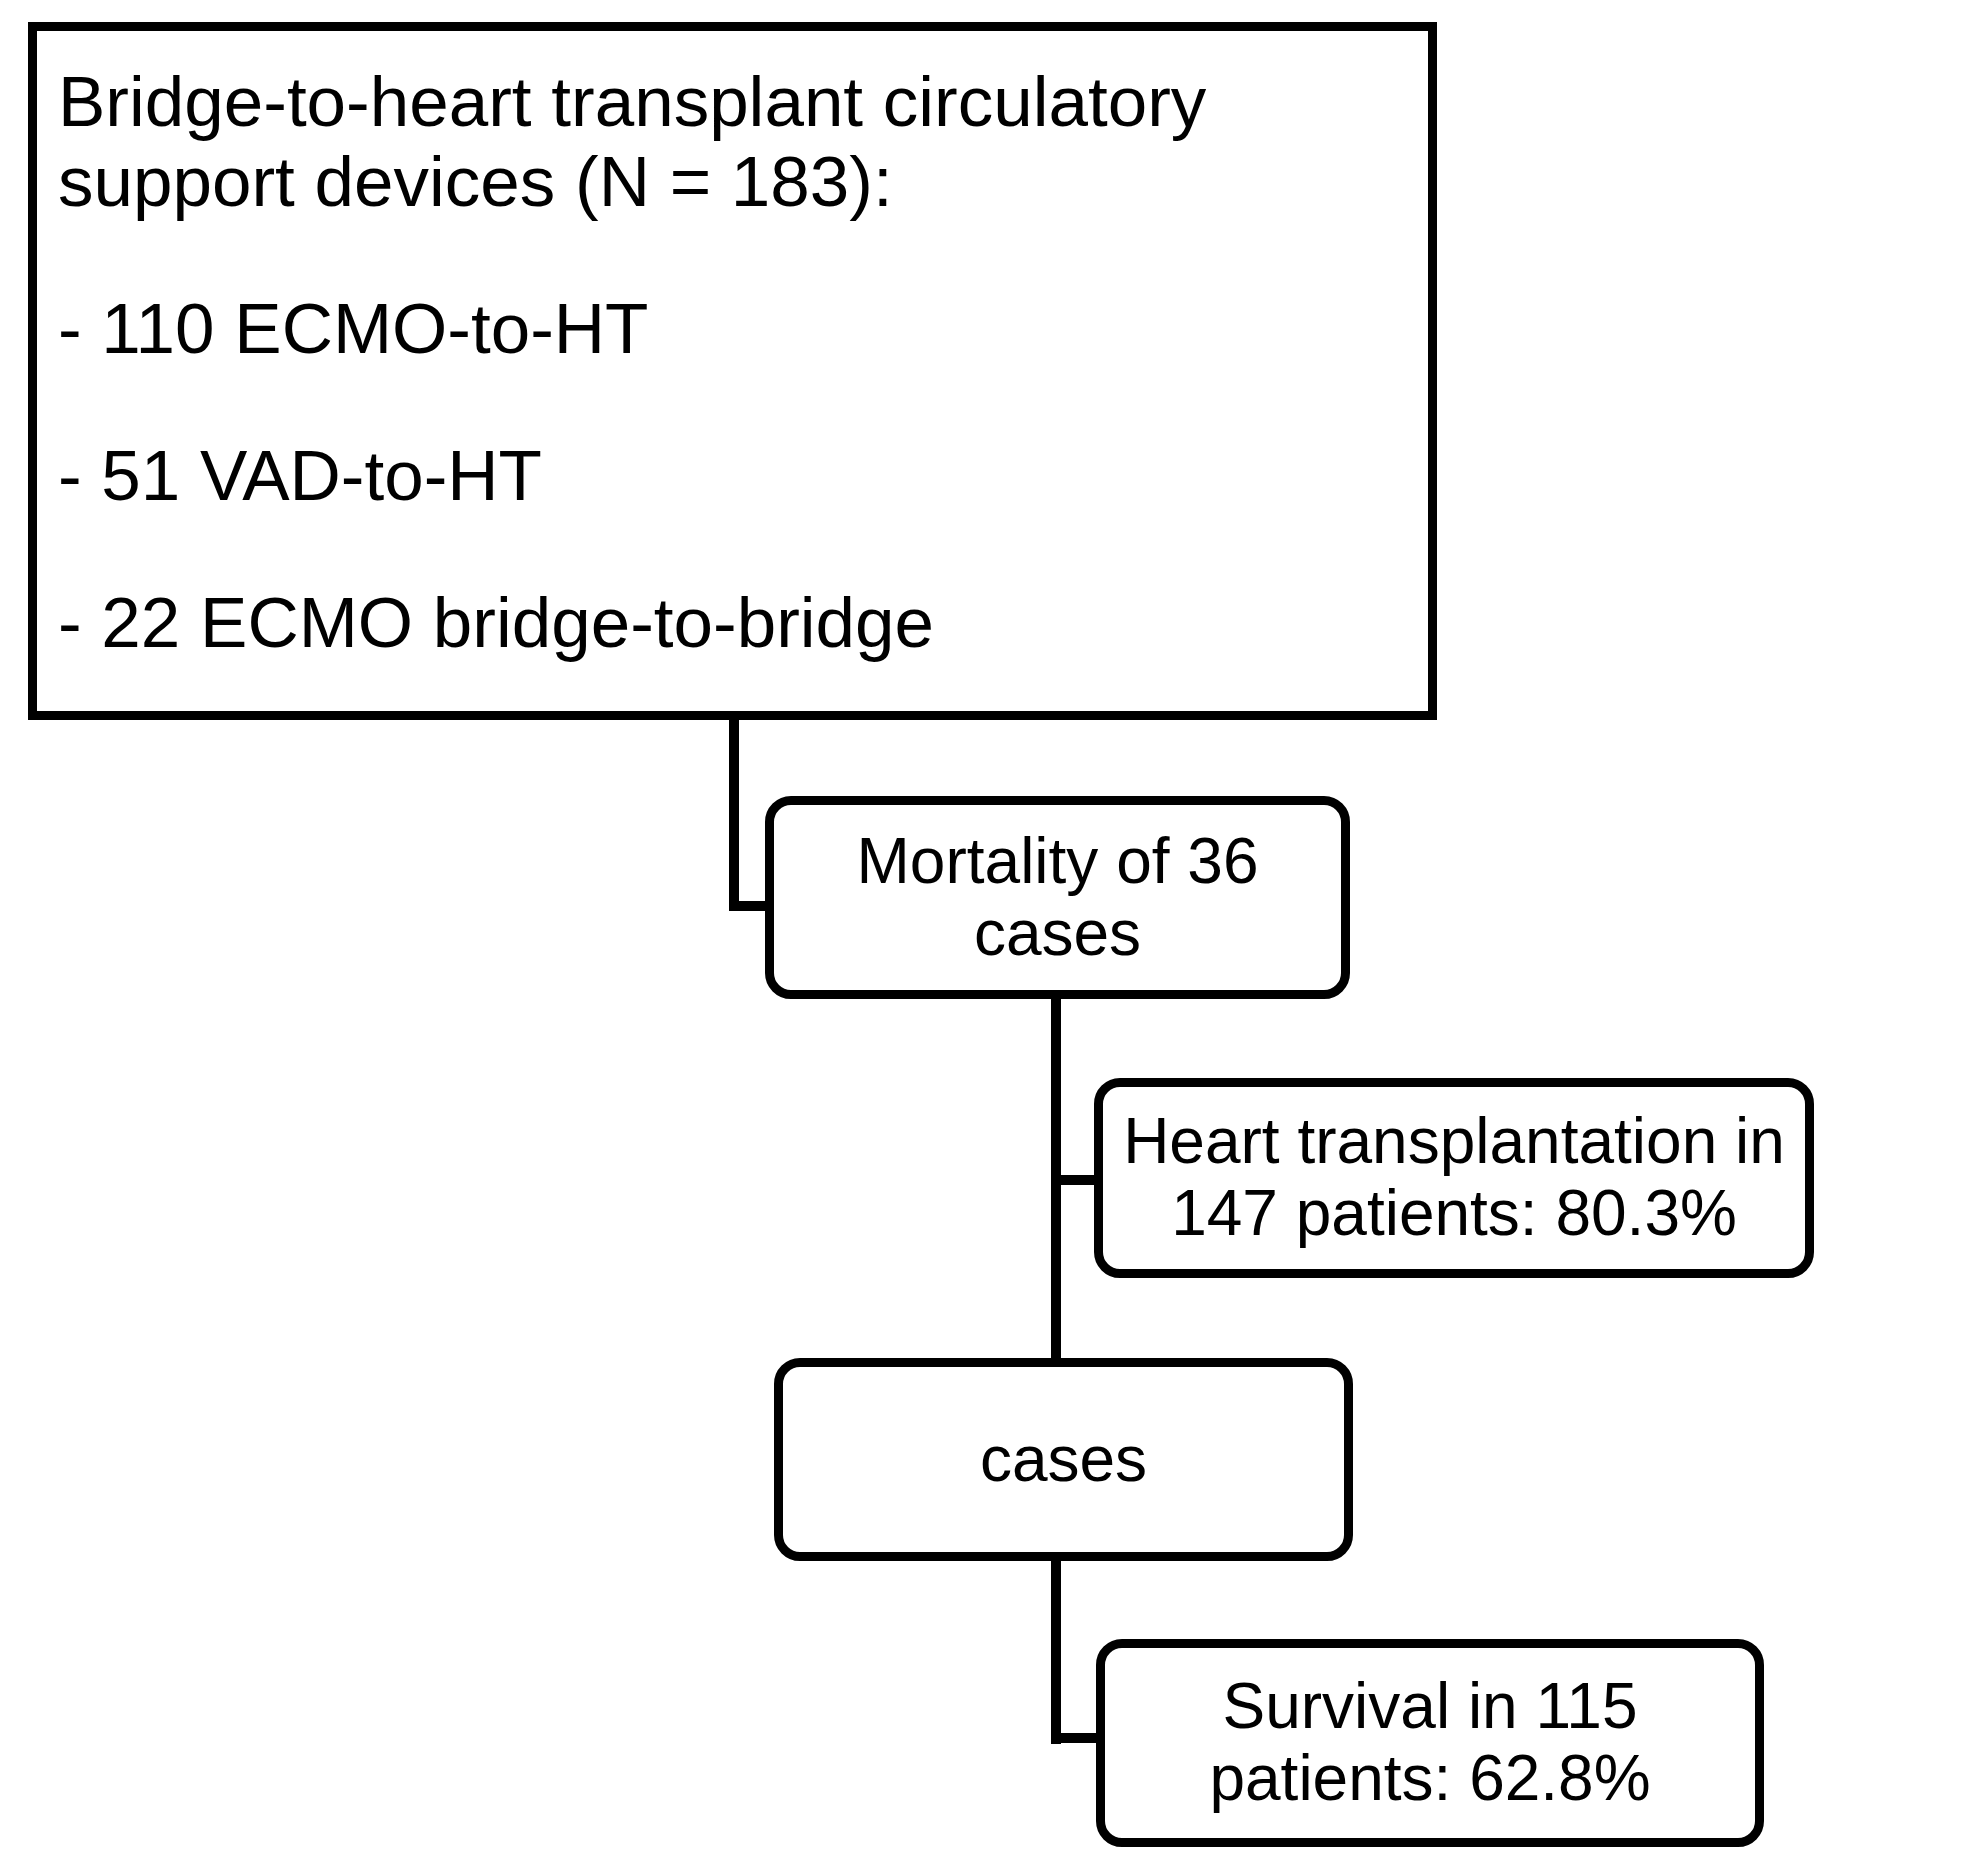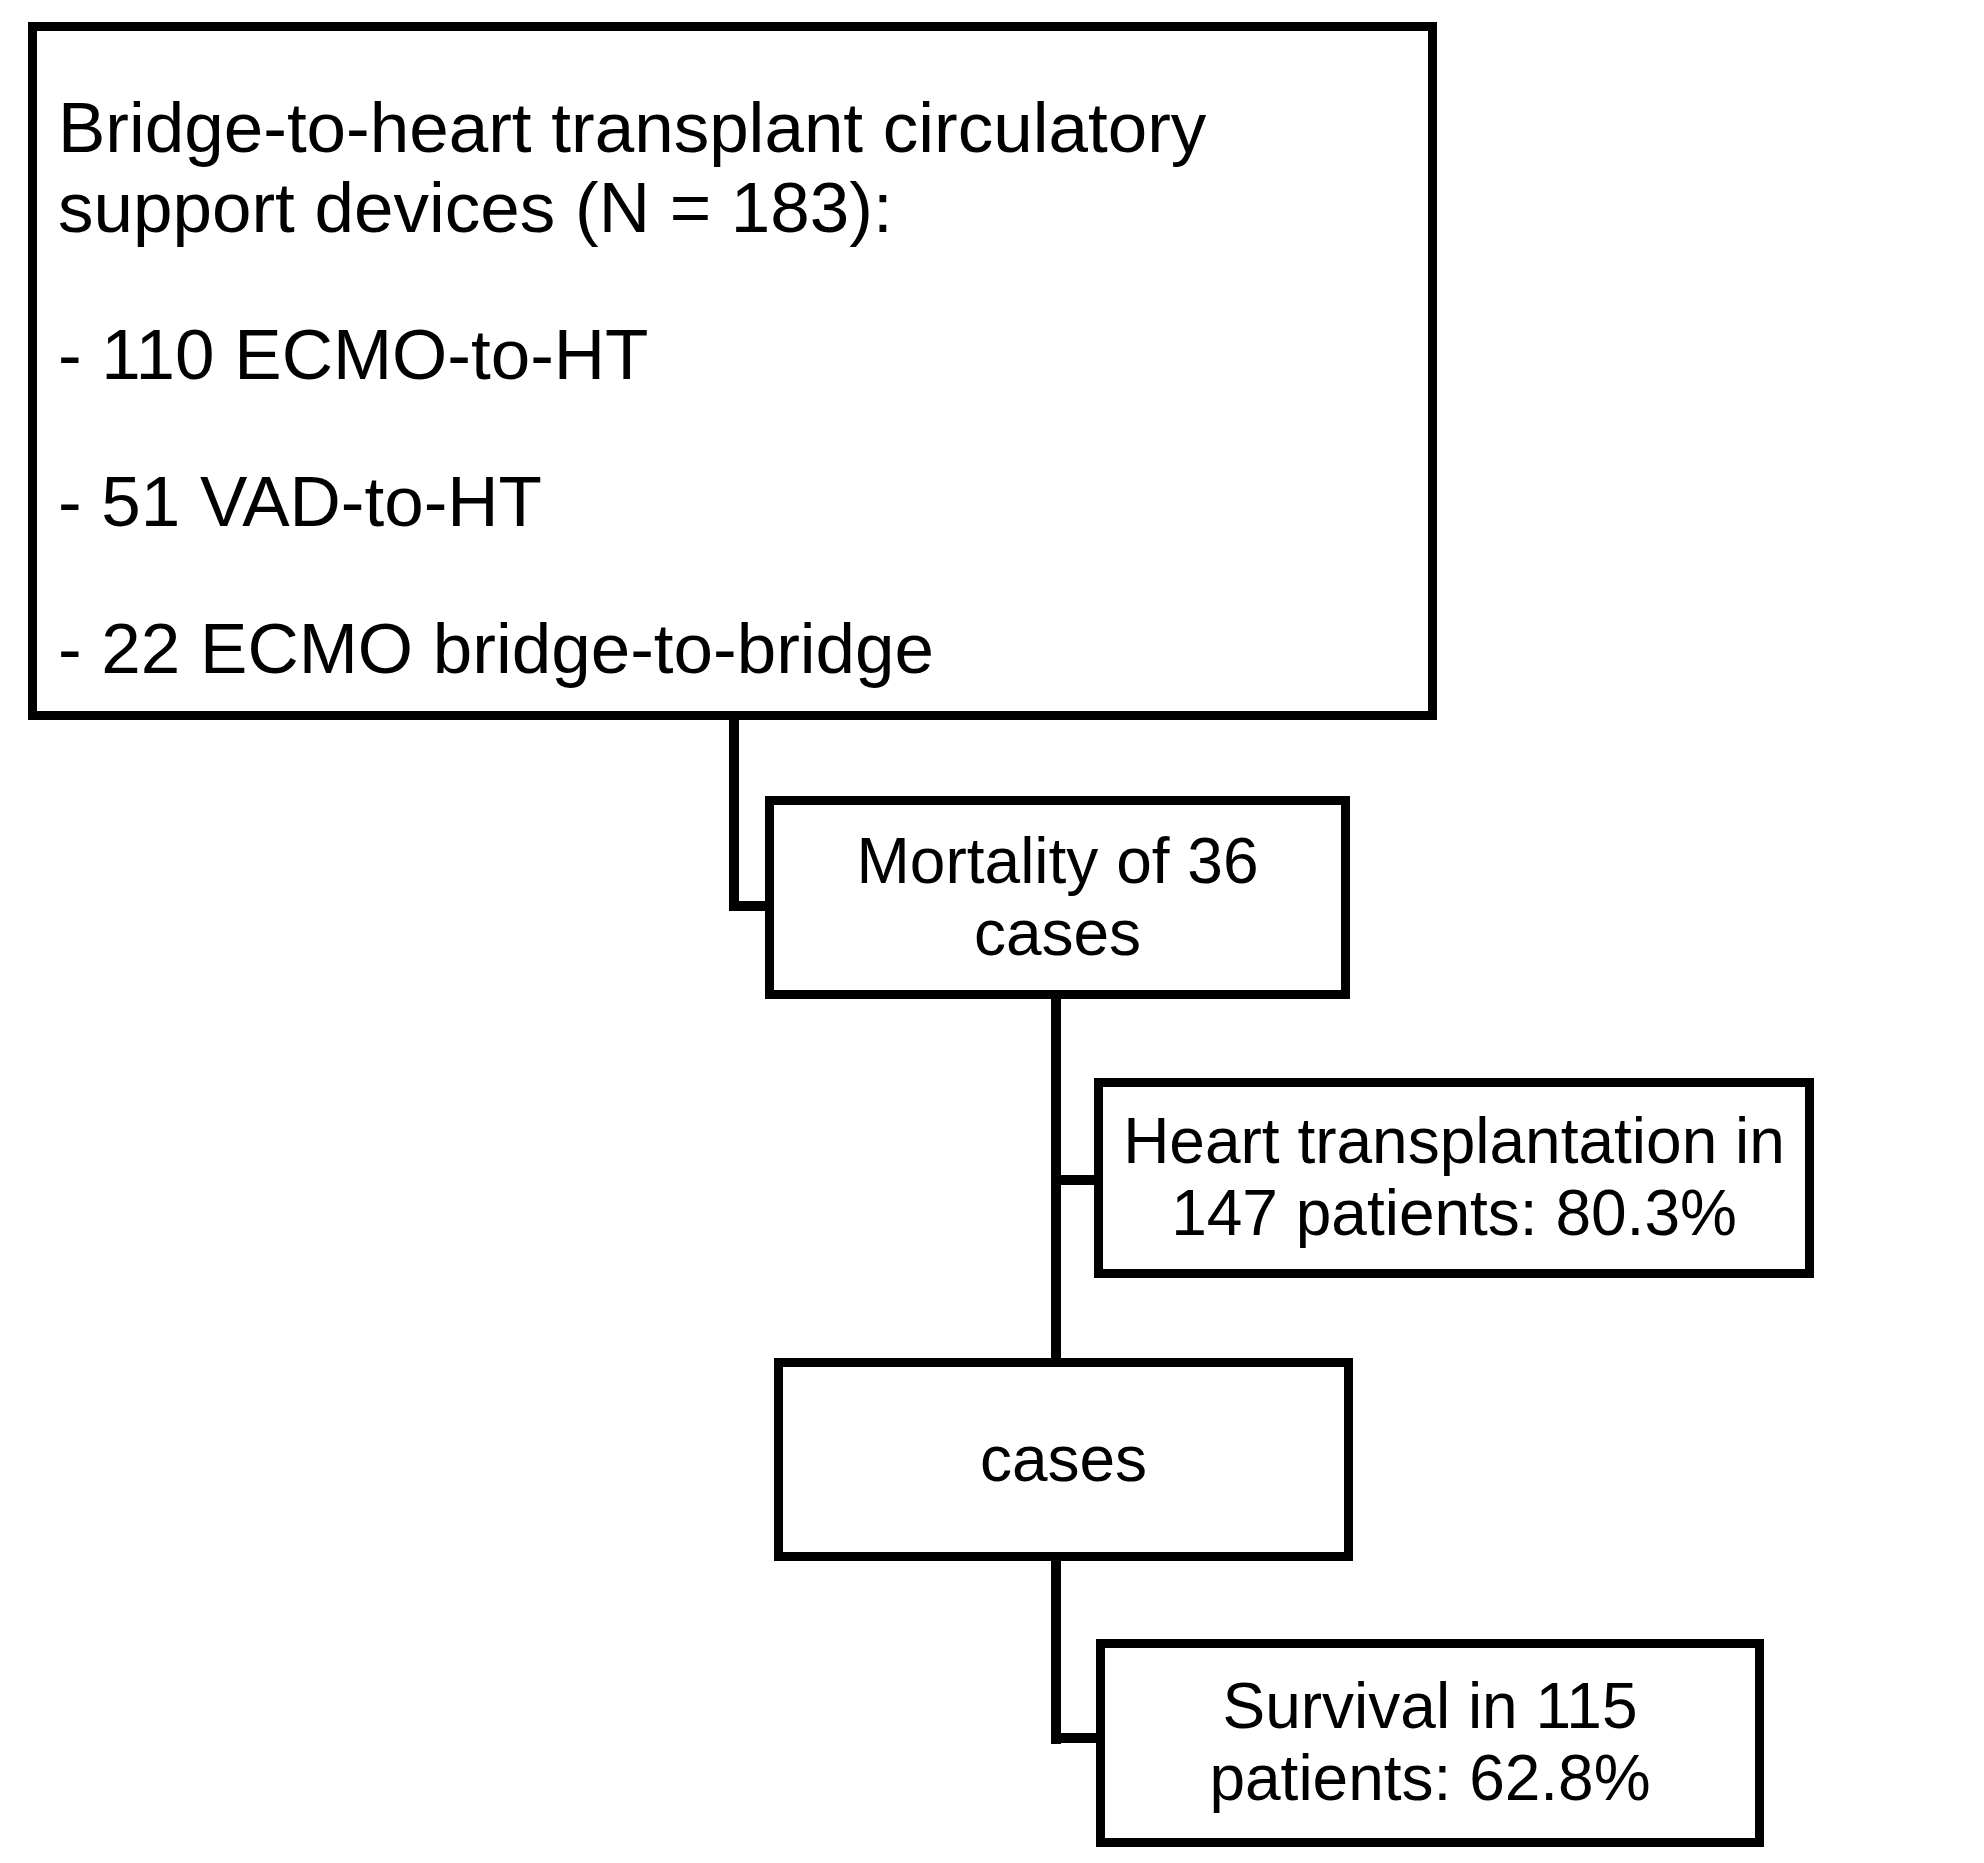--- a/index.html
+++ b/index.html
@@ -22,37 +22,37 @@
   .node {
     position: absolute;
     box-sizing: border-box;
     background: #ffffff;
     border: 9.5px solid #000000;
     display: flex;
     flex-direction: column;
     justify-content: center;
     z-index: 5;
   }
-  .node.center { align-items: center; text-align: center; }
+  .node.center { align-items: center; text-align: center; border-radius: 26px; }
   .node.left   { align-items: flex-start; text-align: left; }
 
   .node .line {
     display: block;
     white-space: pre;
     line-height: 1.12;
   }
 
   
   #node-root {
     left: 28px;
     top: 21.6px;
     width: 1409px;
     height: 698px;
     padding: 31px 21px 21px 21px;
-    justify-content: flex-end;
+    justify-content: flex-start;
   }
   #node-root .line {
     font-size: 71px;
     line-height: 1.13;
   }
   #node-root .bullet { margin-top: 67px; }
 
   
   #node-mort36 {
     left: 765px;

